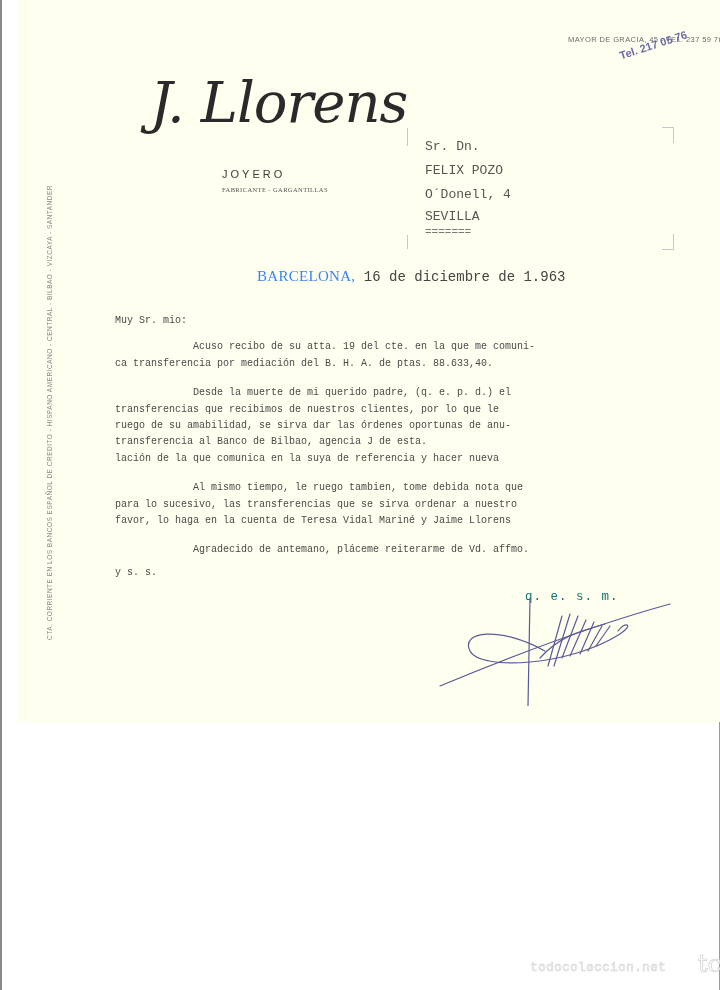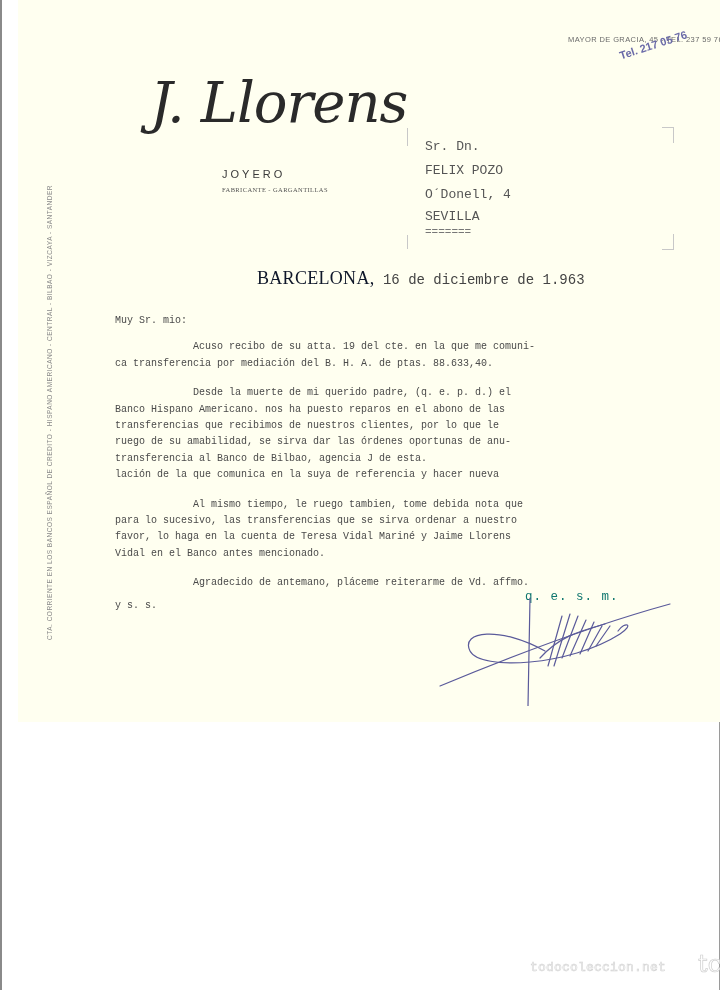--- a/index.html
+++ b/index.html
@@ -38,21 +38,21 @@
     .vertical-text {
       position: absolute; left: 46px; top: 640px;
       transform: rotate(-90deg); transform-origin: left top;
       font-family: "Liberation Sans", sans-serif; font-size: 6.5px; letter-spacing: 0.5px; color: #8a8a8a;
       white-space: nowrap;
     }
     .corner { position: absolute; background: #c8c8c8; }
     .address-block { position: absolute; left: 425px; top: 135px; font-size: 13px; color: #555; line-height: 24px; }
     .address-block div { white-space: pre; }
     .date-line { position: absolute; left: 257px; top: 268px; font-size: 14px; color: #444; white-space: nowrap; }
-    .date-line .city { font-family: "Liberation Serif", serif; font-size: 18px; color: #0f172a; letter-spacing: 0.3px; }
+    .date-line .city { font-family: "Liberation Serif", serif; font-size: 15px; color: #3b82f6; letter-spacing: 0.3px; }
     .body-text { position: absolute; left: 115px; top: 313px; width: 600px; font-size: 10px; color: #4a4a4a; line-height: 16.4px; }
     .body-text p { white-space: pre; }
     .gap { height: 13px; }
     .closing { position: absolute; left: 525px; top: 590px; font-size: 12.5px; color: #0f766e; letter-spacing: 1px; }
     .signature { position: absolute; left: 430px; top: 596px; }
     .watermark {
       position: absolute; left: 530px; top: 960px;
       font-family: Liberation Mono, monospace; font-size: 13px; color: #ffffff;
       -webkit-text-stroke: 0.6px #d2d2d2; letter-spacing: 0.2px; white-space: nowrap;
     }
@@ -98,30 +98,28 @@
   <span>16 de diciembre de 1.963</span>
 </div>
 
 <div class="body-text">
   <p>Muy Sr. mio:</p>
   <div class="gap" style="height:10px;"></div>
   <p>             Acuso recibo de su atta. 19 del cte. en la que me comuni-</p>
   <p>ca transferencia por mediación del B. H. A. de ptas. 88.633,40.</p>
   <div class="gap"></div>
   <p>             Desde la muerte de mi querido padre, (q. e. p. d.) el</p>
-  <p>Banco Hispano Americano. nos ha puesto reparos en el abono de las</p>
   <p>transferencias que recibimos de nuestros clientes, por lo que le</p>
   <p>ruego de su amabilidad, se sirva dar las órdenes oportunas de anu-</p>
   <p>transferencia al Banco de Bilbao, agencia J de esta.</p>
   <p>lación de la que comunica en la suya de referencia y hacer nueva</p>
   <div class="gap"></div>
   <p>             Al mismo tiempo, le ruego tambien, tome debida nota que</p>
   <p>para lo sucesivo, las transferencias que se sirva ordenar a nuestro</p>
   <p>favor, lo haga en la cuenta de Teresa Vidal Mariné y Jaime Llorens</p>
-  <p>Vidal en el Banco antes mencionado.</p>
   <div class="gap"></div>
   <p>             Agradecido de antemano, pláceme reiterarme de Vd. affmo.</p>
   <div class="gap" style="height:6px;"></div>
   <p>y s. s.</p>
 </div>
 
 <div class="closing">q. e. s. m.</div>
 
 <svg class="signature" width="250" height="110" viewBox="0 0 250 110">
   <g fill="none" stroke="#5a5a9a" stroke-width="1.2" stroke-linecap="round">

